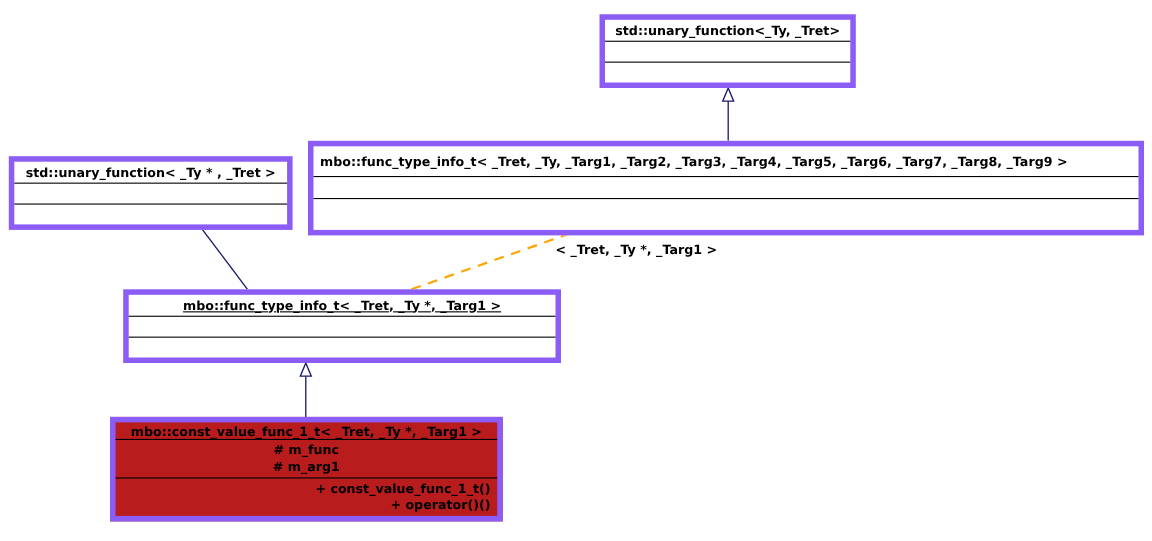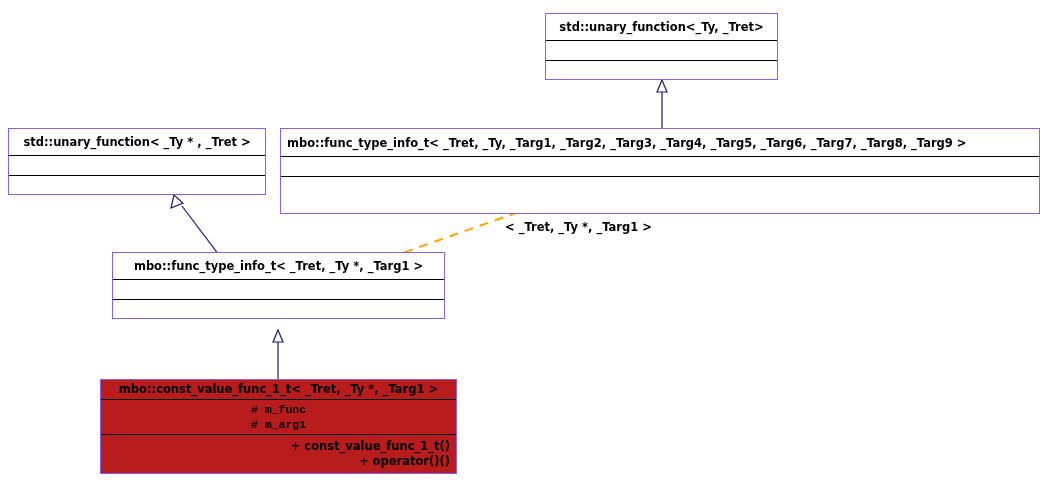--- a/index.html
+++ b/index.html
@@ -22,21 +22,21 @@
     position: absolute;
     left: 0;
     top: 0;
     width: 1047px;
     height: 492px;
     pointer-events: none;
   }
   .uml-class {
     position: absolute;
     box-sizing: border-box;
-    border: 1px solid #8b5cf6;
+    border: 5px solid #8b5cf6;
     background: #ffffff;
     display: flex;
     flex-direction: column;
   }
   .uml-class.filled {
     background: #b91c1c;
   }
   .uml-row {
     box-sizing: border-box;
     display: flex;
@@ -104,41 +104,41 @@
       <polygon points="278,330 273,342 283,342" fill="#ffffff" stroke="#191970" stroke-width="1.2"></polygon>
     </g>
   </svg>
 
   <div class="uml-class" style="left:545px; top:13px; width:233px; height:67px;">
     <div class="uml-row title" style="height:27px;">std::unary_function&lt;_Ty, _Tret&gt;</div>
     <div class="uml-row attrs empty" style="height:20px;"></div>
     <div class="uml-row ops empty" style="height:20px;"></div>
   </div>
 
-  <div class="uml-class" style="left:8px; top:128px; width:258px; height:67px;">
+  <div class="uml-class" style="left:8px; top:142px; width:258px; height:67px;">
     <div class="uml-row title" style="height:27px;">std::unary_function&lt; _Ty * , _Tret &gt;</div>
     <div class="uml-row attrs empty" style="height:20px;"></div>
     <div class="uml-row ops empty" style="height:20px;"></div>
   </div>
 
   <div class="uml-class" style="left:280px; top:128px; width:760px; height:86px;">
     <div class="uml-row title" style="height:27px; align-items:flex-start;">mbo::func_type_info_t&lt; _Tret, _Ty, _Targ1, _Targ2, _Targ3, _Targ4, _Targ5, _Targ6, _Targ7, _Targ8, _Targ9 &gt;</div>
     <div class="uml-row attrs empty" style="height:20px;"></div>
     <div class="uml-row ops empty" style="height:20px;"></div>
   </div>
 
-  <div class="uml-class" style="left:112px; top:252px; width:333px; height:67px;">
+  <div class="uml-class" style="left:112px; top:263px; width:398px; height:67px;text-decoration:underline;">
     <div class="uml-row title" style="height:27px;">mbo::func_type_info_t&lt; _Tret, _Ty *, _Targ1 &gt;</div>
     <div class="uml-row attrs empty" style="height:20px;"></div>
     <div class="uml-row ops empty" style="height:20px;"></div>
   </div>
 
   <div class="uml-class filled" style="left:100px; top:379px; width:357px; height:95px;">
     <div class="uml-row title" style="height:24px;">mbo::const_value_func_1_t&lt; _Tret, _Ty *, _Targ1 &gt;</div>
-    <div class="uml-row attrs" style="height:37px;font-family:Liberation Mono, monospace;">
+    <div class="uml-row attrs" style="height:37px;">
       <span class="member-line"># m_func</span>
       <span class="member-line"># m_arg1</span>
     </div>
     <div class="uml-row ops" style="height:48px;align-items:flex-end;">
       <span class="member-line">+ const_value_func_1_t()</span>
       <span class="member-line">+ operator()()</span>
     </div>
   </div>
 
   <div class="edge-label" style="left:505px; top:220px;text-align:center;">&lt; _Tret, _Ty *, _Targ1 &gt;</div>

